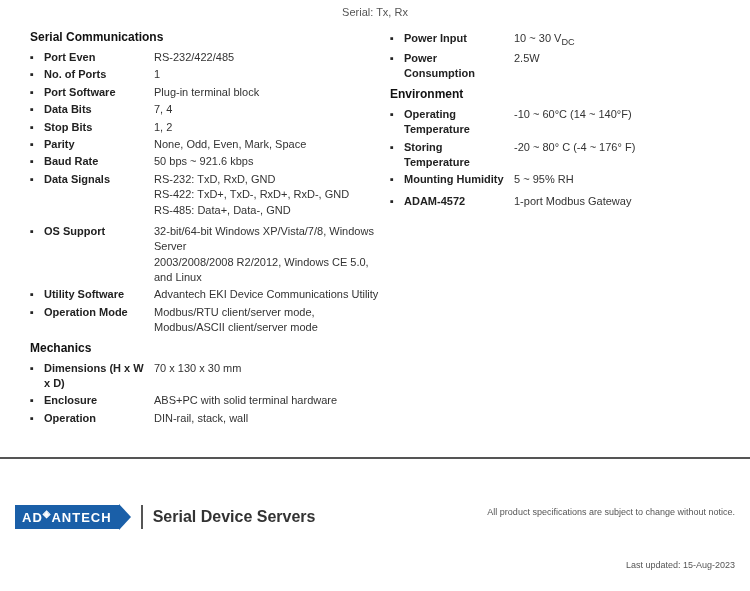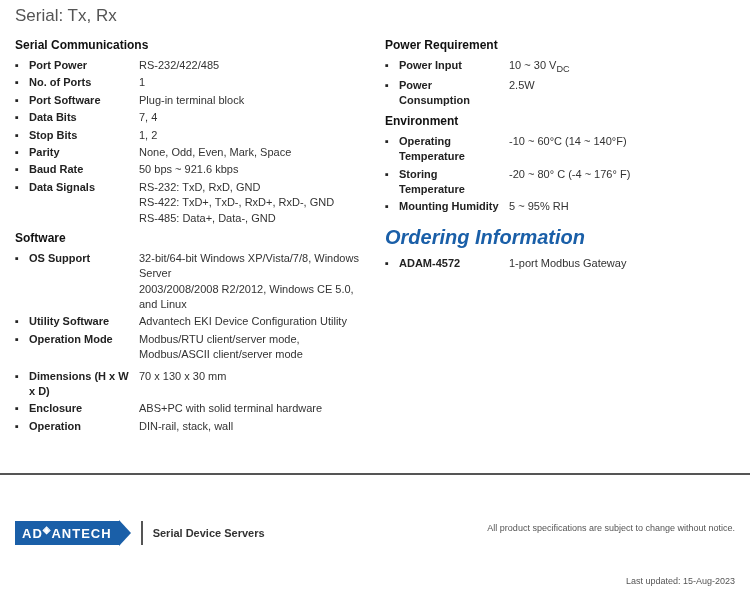--- a/index.html
+++ b/index.html
@@ -7,22 +7,21 @@
       width: 750px;
       height: 591px;
       font-family: Arial, sans-serif;
       font-size: 11px;
       color: #222;
       background: #fff;
       position: relative;
     }
     .main-content {
       display: flex;
-      padding: 10px 15px 0 15px;
-      gap: 10px;
+      padding: 10px 15px 0 30px;
     }
     .left-col {
       width: 360px;
       flex-shrink: 0;
     }
     .right-col {
       flex: 1;
     }
     .section-title {
       font-size: 12px;
@@ -64,21 +63,21 @@
     .ordering-title {
       font-size: 20px;
       font-weight: bold;
       color: #1a5fa8;
       font-style: italic;
       margin-top: 10px;
       margin-bottom: 6px;
     }
     .footer {
       position: absolute;
-      bottom: 0;
+      bottom: 16px;
       left: 0;
       right: 0;
       border-top: 2px solid #555;
       display: flex;
       align-items: center;
       padding: 5px 15px;
       background: #fff;
     }
     .footer-logo {
       display: flex;
@@ -100,55 +99,55 @@
       border-bottom: 13px solid transparent;
       border-left: 12px solid #1a5fa8;
     }
     .footer-divider {
       width: 2px;
       height: 24px;
       background: #555;
       margin: 0 10px;
     }
     .footer-tagline {
-      font-size: 11px;
+      font-size: 16px;
       font-weight: bold;
       color: #333;
     }
     .footer-notice {
       margin-left: auto;
       font-size: 9px;
       color: #555;
       text-align: right;
       margin-top: 43px;
     }
     .serial-top {
-      font-size: 17px;
+      font-size: 11px;
       color: #555;
       padding: 6px 15px 2px 15px;
-      text-align: left;
+      text-align: center;
     }
   </style>
 </head>
 <body>
 
 <div class="serial-top">
   <span>Serial: Tx, Rx</span>
 </div>
 
 <div class="main-content">
 
   <div class="left-col">
 
     <div class="section-title">Serial Communications</div>
     <table class="spec-table">
       <tbody>
         <tr>
           <td class="bullet-cell">▪</td>
-          <td class="label-cell">Port Power</td>
+          <td class="label-cell">Port Even</td>
           <td class="value-cell">RS-232/422/485</td>
         </tr>
         <tr>
           <td class="bullet-cell">▪</td>
           <td class="label-cell">No. of Ports</td>
           <td class="value-cell">1</td>
         </tr>
         <tr>
           <td class="bullet-cell">▪</td>
           <td class="label-cell"><strong>Port Software</strong></td>
@@ -175,41 +174,41 @@
           <td class="value-cell">50 bps ~ 921.6 kbps</td>
         </tr>
         <tr>
           <td class="bullet-cell">▪</td>
           <td class="label-cell">Data Signals</td>
           <td class="value-cell">RS-232: TxD, RxD, GND<br>RS-422: TxD+, TxD-, RxD+, RxD-, GND<br>RS-485: Data+, Data-, GND</td>
         </tr>
       </tbody>
     </table>
 
-    <div class="section-title">Software</div>
     <table class="spec-table">
       <tbody>
         <tr>
           <td class="bullet-cell">▪</td>
           <td class="label-cell">OS Support</td>
           <td class="value-cell">32-bit/64-bit Windows XP/Vista/7/8, Windows Server<br>2003/2008/2008 R2/2012, Windows CE 5.0, and Linux</td>
         </tr>
         <tr>
           <td class="bullet-cell">▪</td>
           <td class="label-cell"><strong>Utility Software</strong></td>
-          <td class="value-cell">Advantech EKI Device Configuration Utility</td>
+          <td class="value-cell">Advantech EKI Device Communications Utility</td>
         </tr>
         <tr>
           <td class="bullet-cell">▪</td>
           <td class="label-cell">Operation Mode</td>
           <td class="value-cell">Modbus/RTU client/server mode,<br>Modbus/ASCII client/server mode</td>
         </tr>
       </tbody>
     </table>
 
+    <div class="section-title">Mechanics</div>
     <table class="spec-table">
       <tbody>
         <tr>
           <td class="bullet-cell">▪</td>
           <td class="label-cell">Dimensions (H x W x D)</td>
           <td class="value-cell">70 x 130 x 30 mm</td>
         </tr>
         <tr>
           <td class="bullet-cell">▪</td>
           <td class="label-cell">Enclosure</td>
@@ -219,21 +218,20 @@
           <td class="bullet-cell">▪</td>
           <td class="label-cell">Operation</td>
           <td class="value-cell">DIN-rail, stack, wall</td>
         </tr>
       </tbody>
     </table>
   </div>
 
   <div class="right-col">
 
-    <div class="section-title">Power Requirement</div>
     <table class="spec-table">
       <tbody>
         <tr>
           <td class="bullet-cell">▪</td>
           <td class="label-cell">Power Input</td>
           <td class="value-cell">10 ~ 30 V<sub>DC</sub></td>
         </tr>
         <tr>
           <td class="bullet-cell">▪</td>
           <td class="label-cell"><strong>Power Consumption</strong></td>
@@ -256,21 +254,20 @@
           <td class="value-cell">-20 ~ 80° C (-4 ~ 176° F)</td>
         </tr>
         <tr>
           <td class="bullet-cell">▪</td>
           <td class="label-cell"><strong>Mounting Humidity</strong></td>
           <td class="value-cell">5 ~ 95% RH</td>
         </tr>
       </tbody>
     </table>
 
-    <div class="ordering-title">Ordering Information</div>
     <table class="spec-table">
       <tbody>
         <tr>
           <td class="bullet-cell">▪</td>
           <td class="label-cell">ADAM-4572</td>
           <td class="value-cell">1-port Modbus Gateway</td>
         </tr>
       </tbody>
     </table>
 

